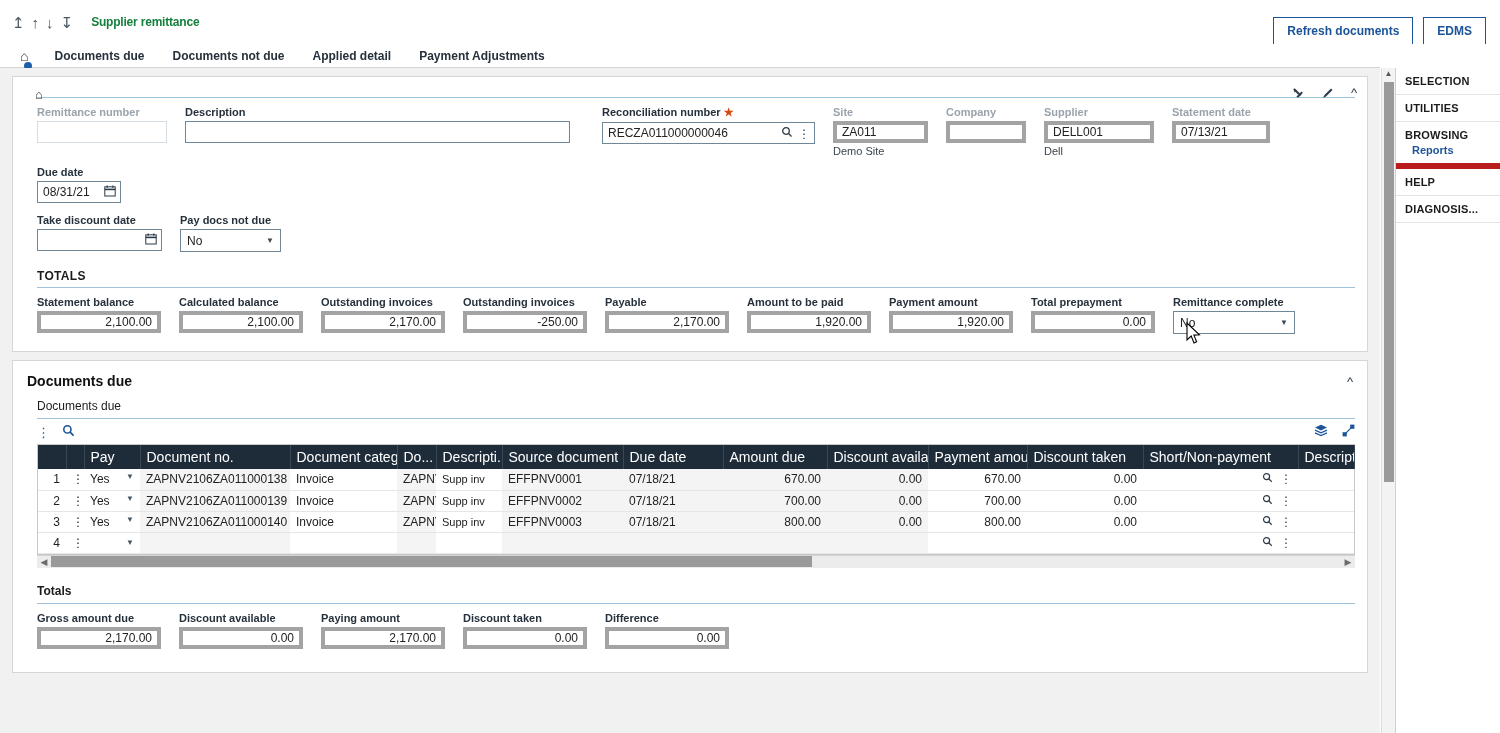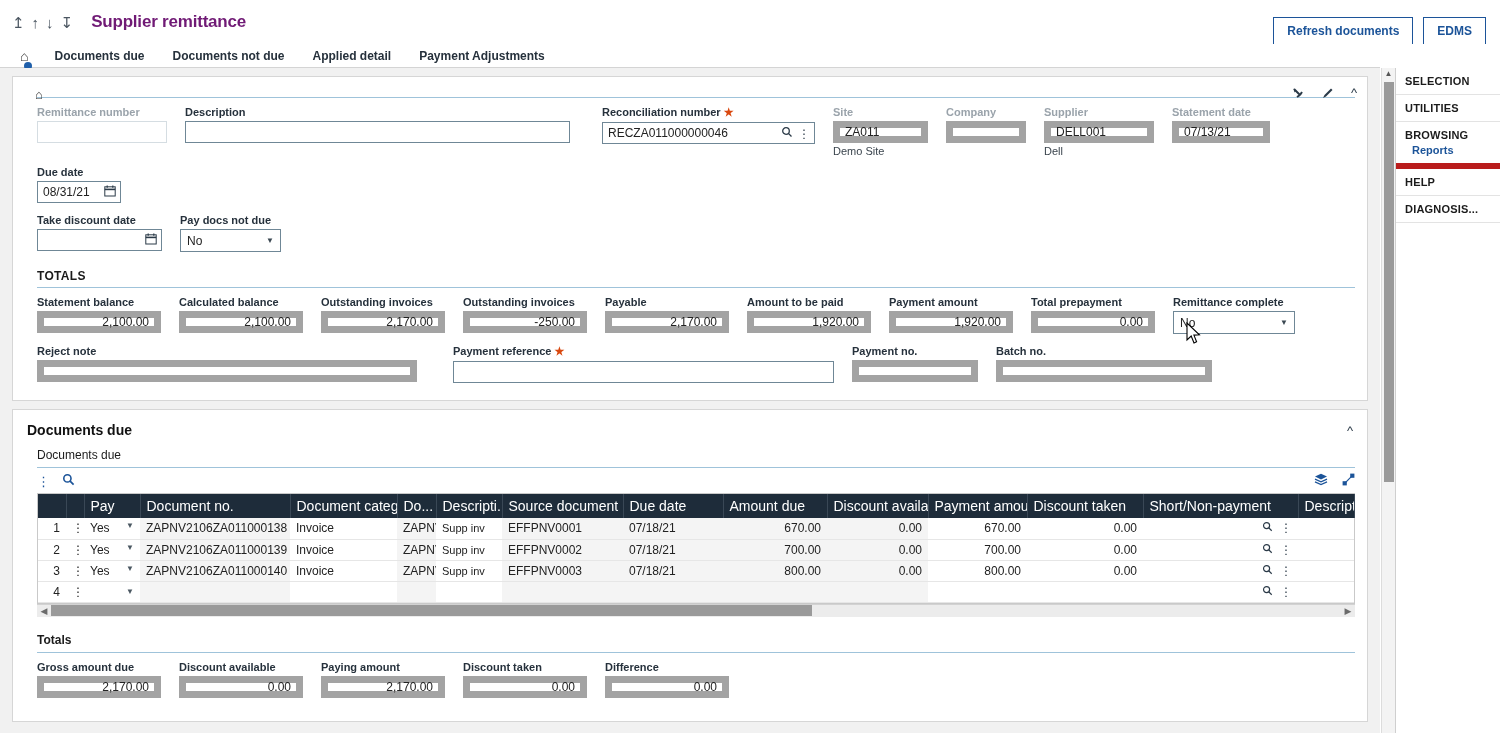--- a/index.html
+++ b/index.html
@@ -15,21 +15,21 @@
   }
   .app { position: relative; width: 1500px; height: 733px; background:#fff; }
 
   
   .titlebar {
     position: absolute; left:0; top:0; width:1500px; height:44px;
     background:#ffffff; display:flex; align-items:center;
   }
   .navarrows { display:flex; gap:7px; align-items:center; margin-left:12px; color:#4a5560; }
   .navarrows span { font-size:15px; line-height:1; cursor:pointer; }
-  .apptitle { font-size:17px; font-weight:bold; color:#701a75; margin-left:18px; letter-spacing:-0.2px; }
+  .apptitle { font-size:12px; font-weight:bold; color:#15803d; margin-left:18px; letter-spacing:-0.2px; }
   .topright { position:absolute; right:14px; top:17px; display:flex; gap:10px; }
   .btn-outline {
     border:1.5px solid #1c5499; color:#1c5499; background:#fff;
     font-weight:bold; font-size:12px; padding:6px 13px; cursor:pointer;
     font-family:"Liberation Sans", sans-serif; white-space:nowrap;
   }
 
   
   .tabbar {
     position:absolute; left:0; top:44px; width:1500px; height:24px;
@@ -81,21 +81,21 @@
   }
   .fld label.muted { color:#9aa3ab; font-weight:bold; }
   .req { color:#d9480f; font-weight:bold; }
   .inp {
     height:22px; border:1px solid #6f8796; background:#fff;
     font-size:12px; color:#222; padding:2px 5px; display:flex; align-items:center;
     font-family:"Liberation Sans", sans-serif;
   }
   .inp.ro { border:1px solid #d5dde2; background:#fff; color:#4a545c; }
   .inp.num { justify-content:flex-end; }
-  .inp.lite { border:7px solid #a3a3a3; }
+  .inp.lite { border:4px solid #a3a3a3; }
   .sub { font-size:11px; color:#3a444d; margin-top:2px; }
   .withicon { position:relative; }
   .fieldicons { position:absolute; right:4px; top:3px; display:flex; gap:5px; align-items:center; color:#2b3a48; }
   .sel {
     height:23px; border:1px solid #6f8796; background:#fff; font-size:12px;
     padding:2px 6px; display:flex; align-items:center; justify-content:space-between;
     color:#222;
     gap:8px;
   }
   .caret { font-size:8px; color:#3b4852; }
@@ -360,41 +360,20 @@
         </div>
         <div class="fld">
           <label>Remittance complete</label>
           <div class="sel" style="width:122px">
             <span>No</span>
             <span class="caret">▼</span>
           </div>
         </div>
       </div>
 
-      <div class="fields" style="padding-top:2px">
-        <div class="fld">
-          <label>Reject note</label>
-          <div class="inp lite" style="width:380px"></div>
-        </div>
-        <div class="fld" style="margin-left:18px">
-          <label>
-            <span>Payment reference</span>
-            <span class="req">★</span>
-          </label>
-          <div class="inp" style="width:381px"></div>
-        </div>
-        <div class="fld">
-          <label>Payment no.</label>
-          <div class="inp lite" style="width:126px"></div>
-        </div>
-        <div class="fld">
-          <label>Batch no.</label>
-          <div class="inp lite" style="width:216px"></div>
-        </div>
-      </div>
     </div>
 
     <div class="card" style="padding-bottom:14px">
       <div class="card-head">
         <h2>Documents due</h2>
         <span class="chev">^</span>
       </div>
 
       <div class="subhead">Documents due</div>
       <div class="subrule"></div>

